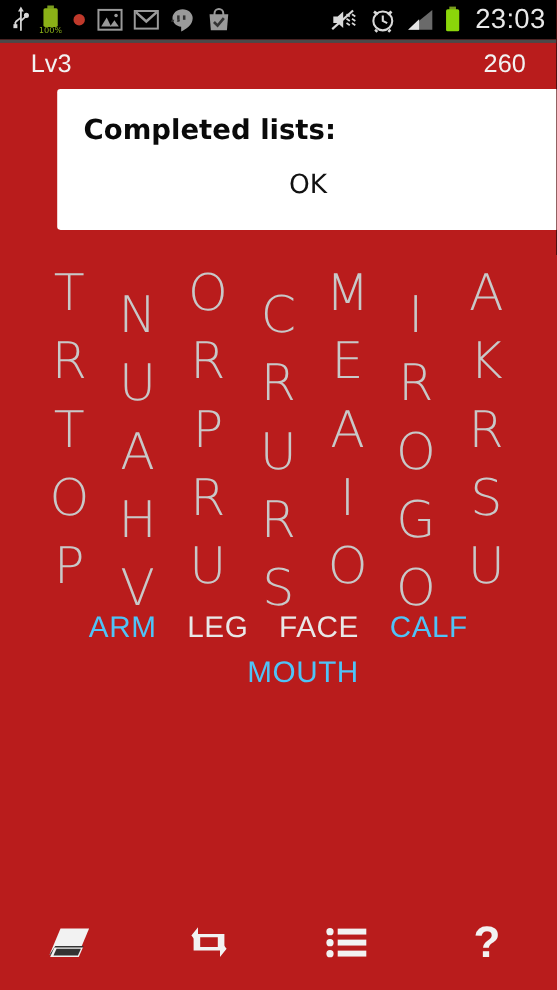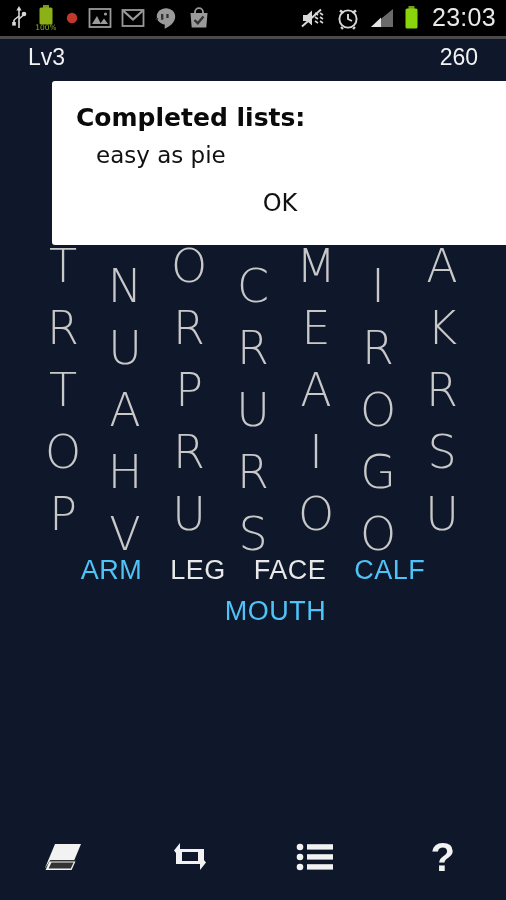--- a/index.html
+++ b/index.html
@@ -8,21 +8,21 @@
     background: #000;
   }
   body {
     font-family: "Liberation Sans", sans-serif;
   }
   #phone {
     position: relative;
     width: 506px;
     height: 900px;
     overflow: hidden;
-    background: #0f172a;
+    background: #b91c1c;
   }
 
   
   #statusbar {
     position: absolute;
     left: 0; top: 0;
     width: 506px; height: 36px;
     background: #000000;
     display: flex;
     align-items: center;
@@ -381,21 +381,20 @@
 
     <div class="tb-btn">
       <span class="qmark">?</span>
     </div>
   </div>
 
   <div id="dialog-layer">
     <div id="dialog">
       <div id="dialog-title">Completed lists:</div>
       <div id="dialog-items">
-          <div class="dlg-item">easy as pie</div>
         </div>
       <div id="dialog-ok-row">
         <span id="dialog-ok">OK</span>
       </div>
     </div>
   </div>
 
 </div>
 
 </body></html>

